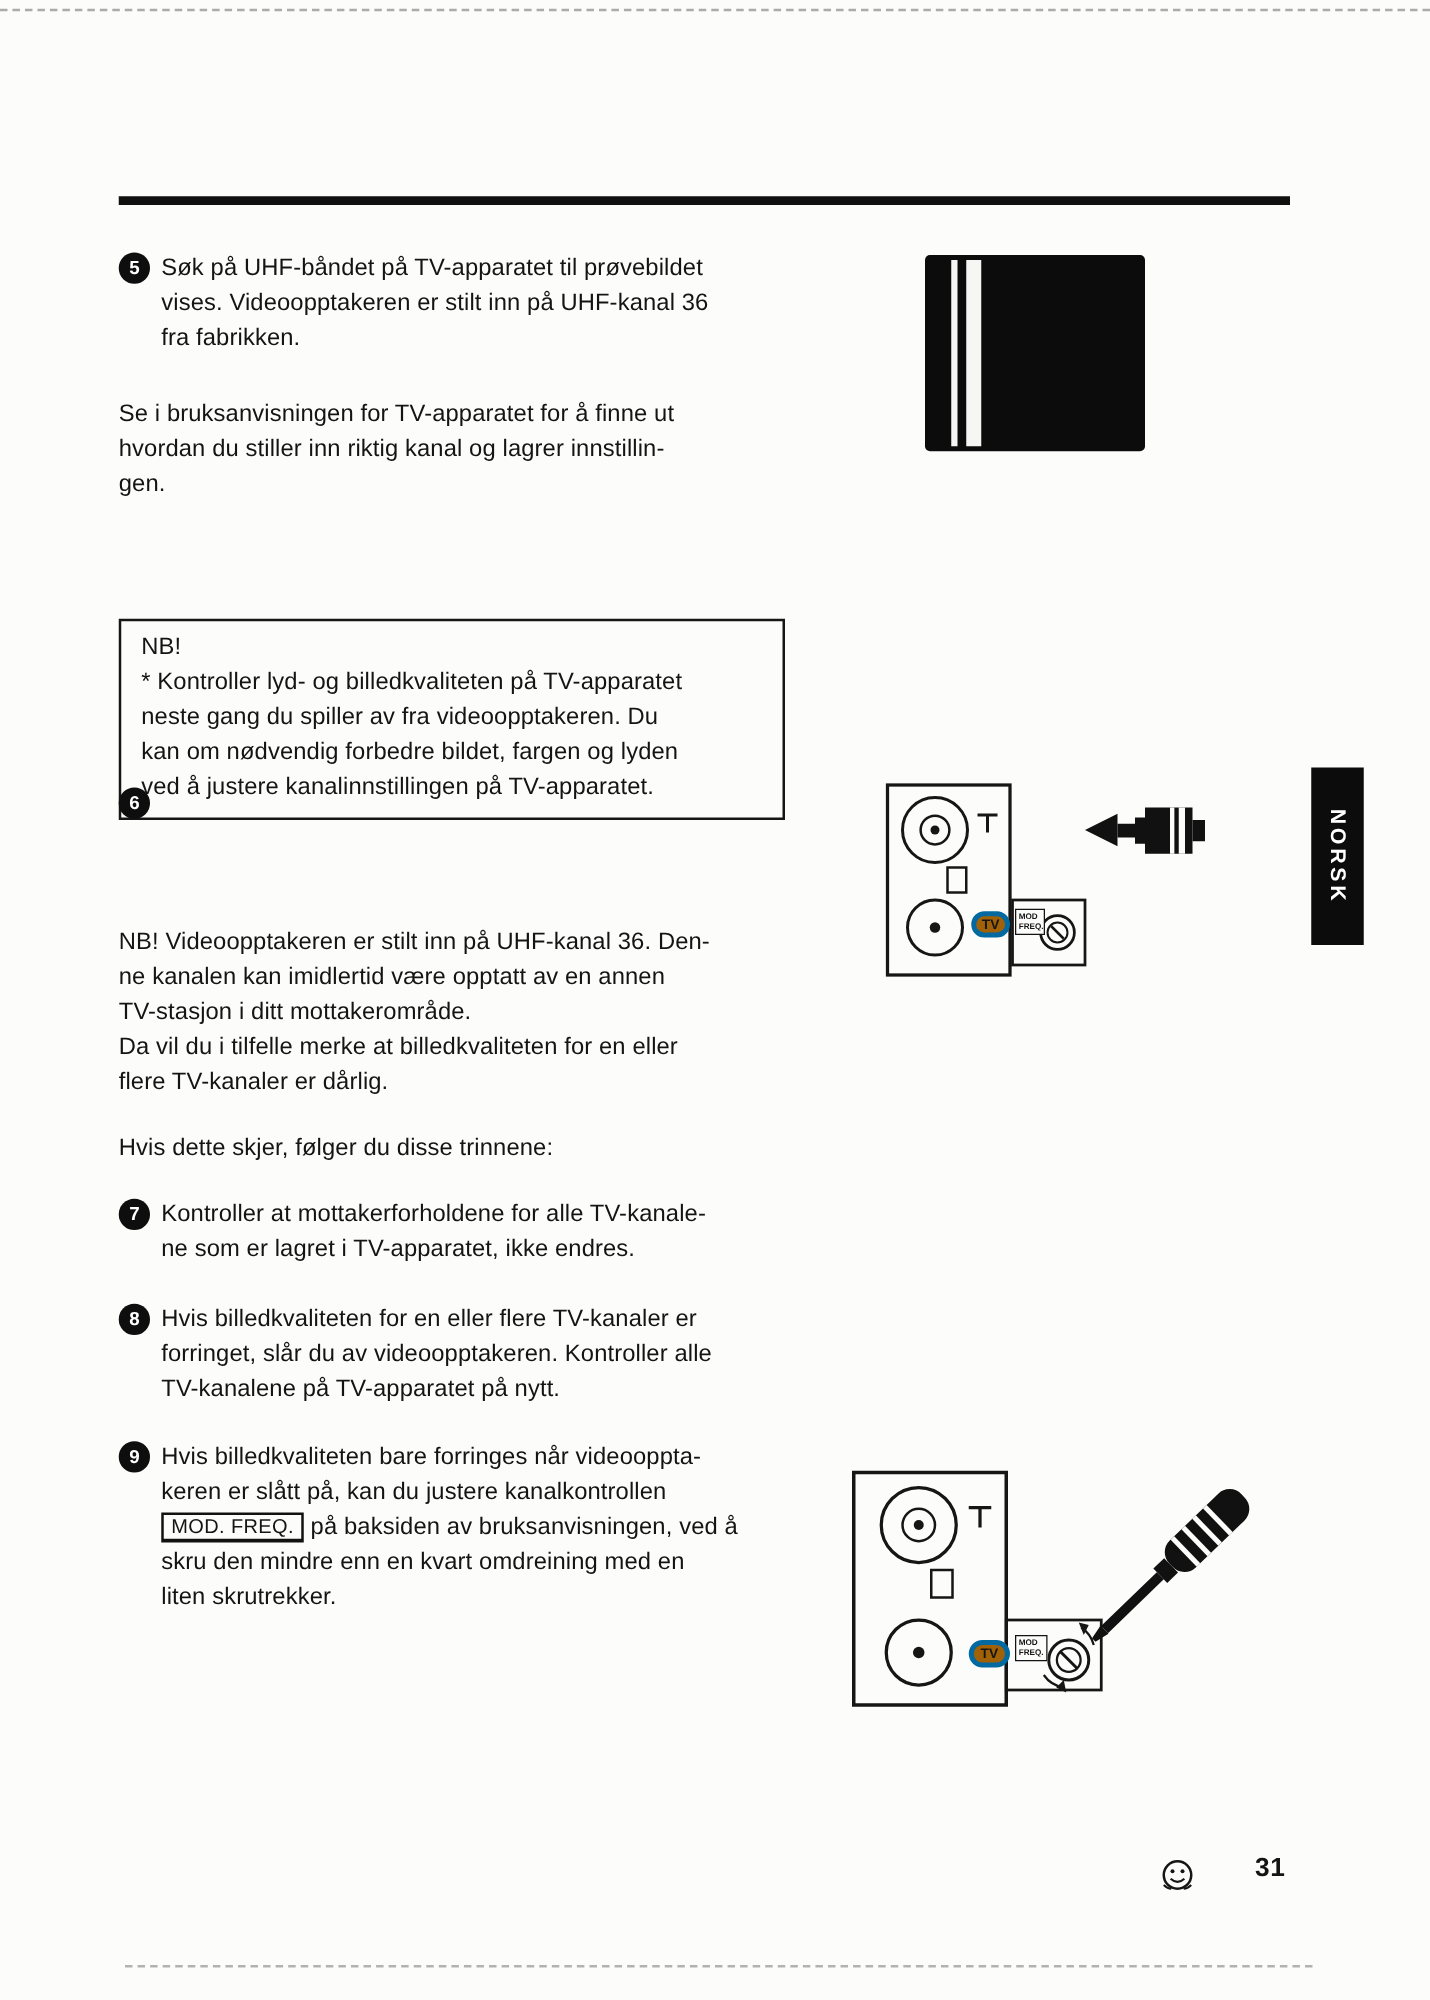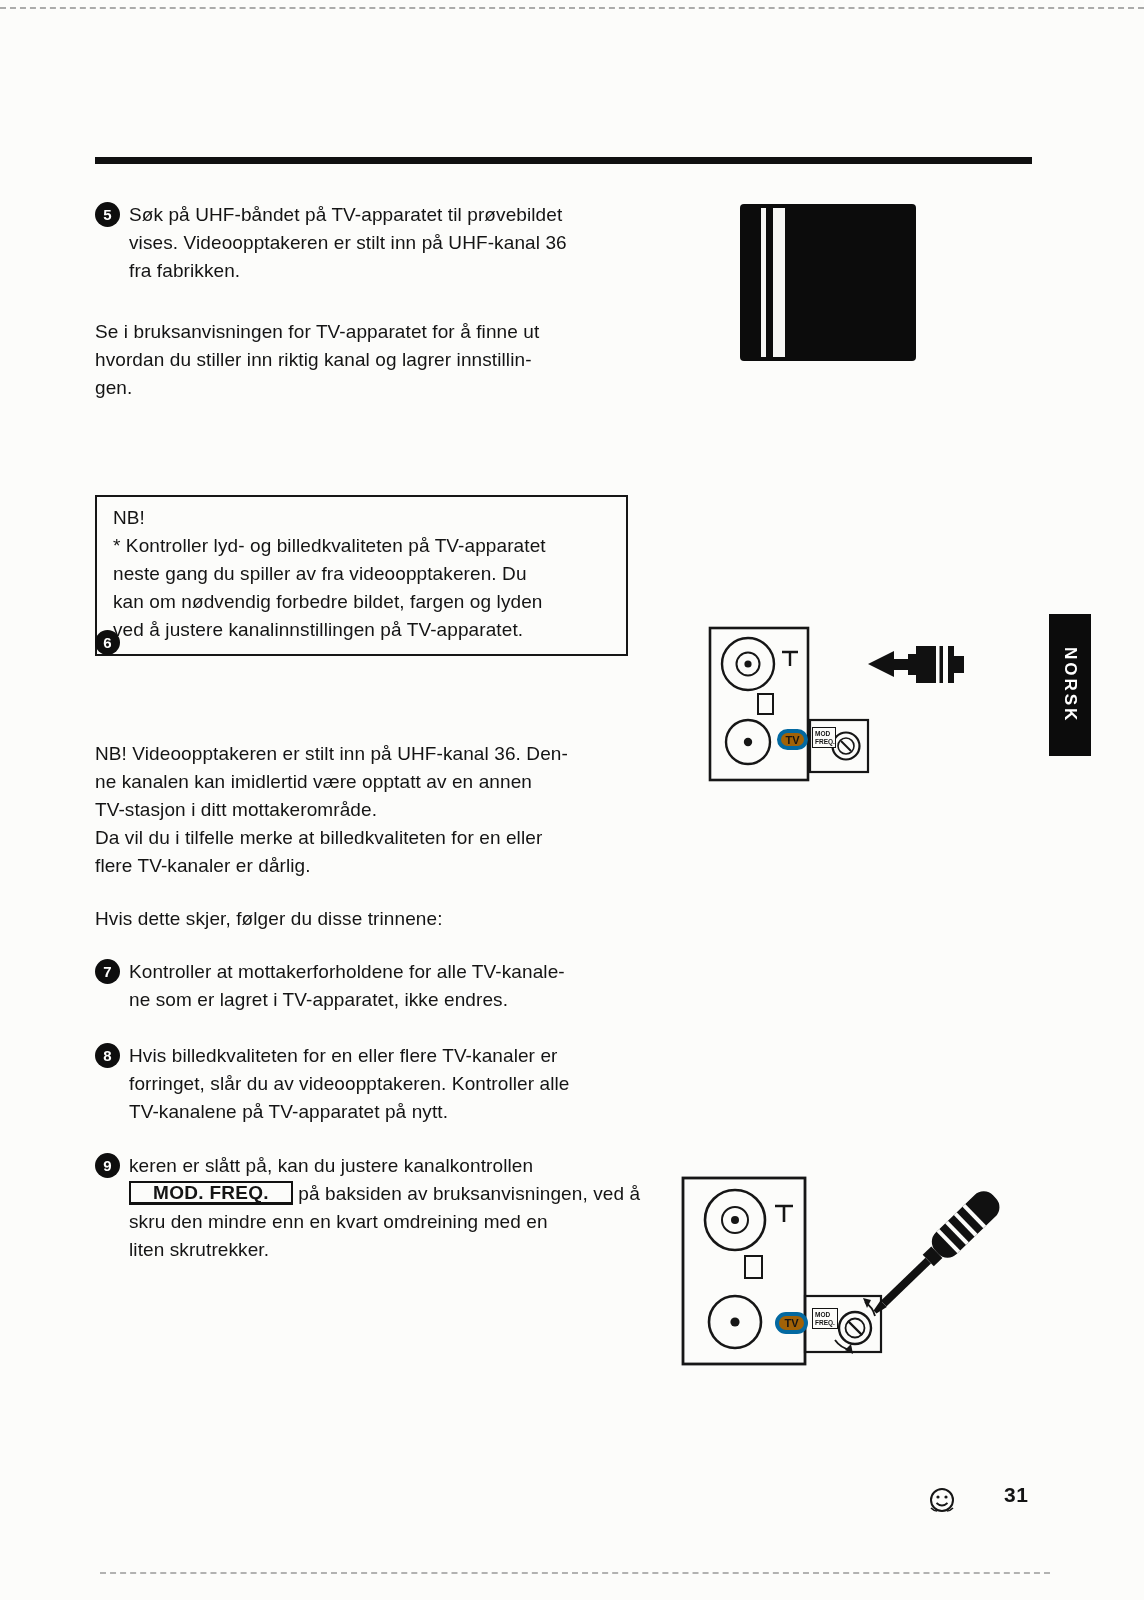--- a/index.html
+++ b/index.html
@@ -28,22 +28,22 @@
   .nb-box {
     position:absolute; left:95px; top:447px; width:533px; border:2px solid #161616;
     padding:7px 16px 10px 16px; background:#fcfcfa;margin-top:48px;
   }
 
   .antenna-inline {
     display:inline-block; vertical-align:-4px; width:46px; height:21px;
     border:2px solid #111; border-radius:2px; margin-right:3px; background:#fcfcfa;
   }
   .modfreq-inline {
-    display:inline-block; border:2px solid #111; border-bottom-width:3px; padding:0 22px;
-    font-size:19px; font-weight:bold; line-height:19px; vertical-align:1px; letter-spacing:.3px;
+    display:inline-block; border:2px solid #111; border-bottom-width:3px; padding:0 6px;
+    font-size:16px; font-weight:normal; line-height:19px; vertical-align:1px; letter-spacing:.3px;
     white-space:nowrap;
   }
 
   .tv-illus {
     position:absolute; left:740px; top:204px; width:176px; height:157px;
     background:#0c0c0c; border-radius:4px;
   }
   .tv-stripe { position:absolute; top:4px; bottom:4px; background:#f6f6f4; }
   .tv-stripe.s1 { left:21px; width:5px; }
   .tv-stripe.s2 { left:33px; width:12px; }
@@ -176,20 +176,21 @@
   <div class="step" style="left:95px; top:1042px; width:580px;">
     <span class="stepnum">8</span>
     <div class="txt steptext">Hvis billedkvaliteten for en eller flere TV-kanaler er
 forringet, slår du av videoopptakeren. Kontroller alle
 TV-kanalene på TV-apparatet på nytt.</div>
   </div>
 
   <div class="step" style="left:95px; top:1152px; width:590px;">
     <span class="stepnum">9</span>
     <div class="steptext">
+      <div class="txt line">Hvis billedkvaliteten bare forringes når videooppta-</div>
       <div class="txt line">keren er slått på, kan du justere kanalkontrollen</div>
       <div class="txt line"><span class="modfreq-inline">MOD. FREQ.</span><span> på baksiden av bruksanvisningen, ved å</span></div>
       <div class="txt line">skru den mindre enn en kvart omdreining med en</div>
       <div class="txt line">liten skrutrekker.</div>
     </div>
   </div>
 
   <div class="illus" style="left:675px; top:1138px; width:345px; height:242px;">
     <svg width="345" height="242" viewBox="0 0 345 242">
 

